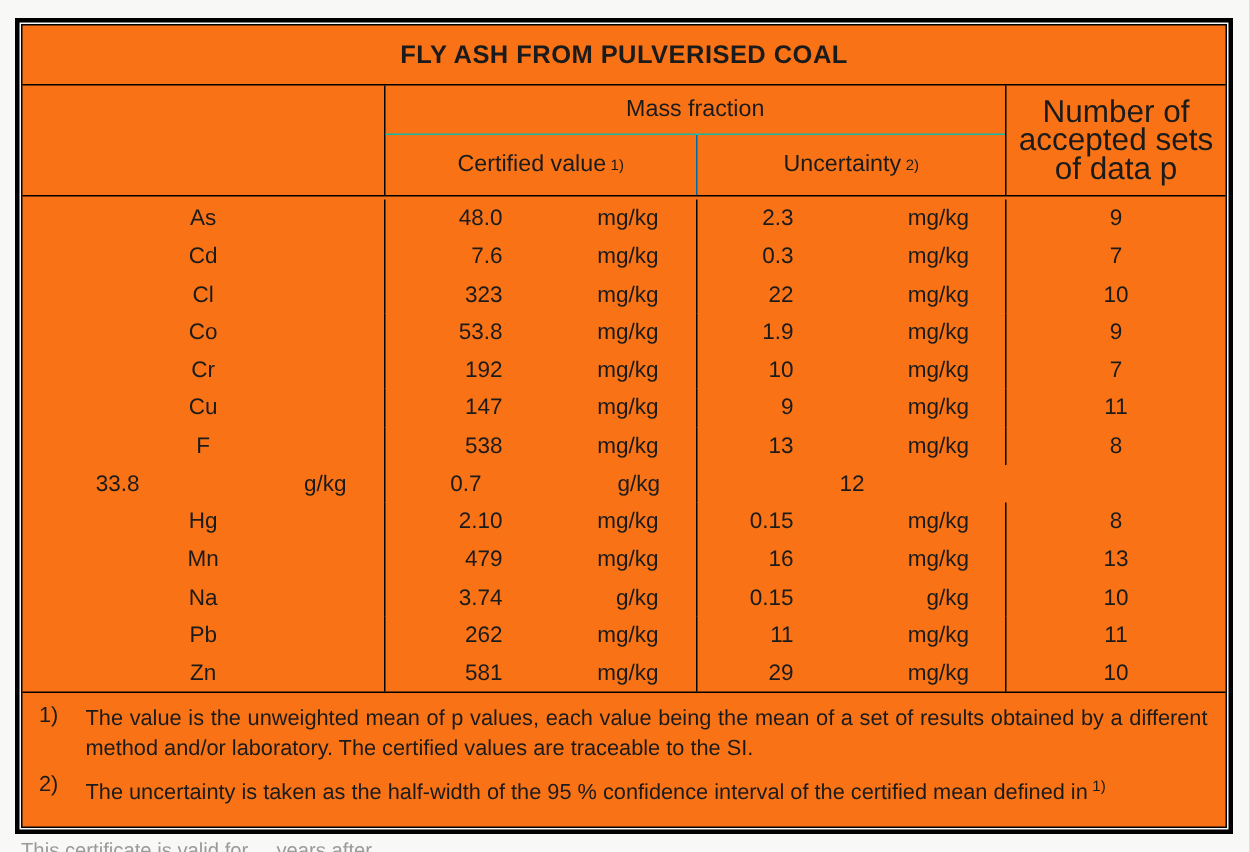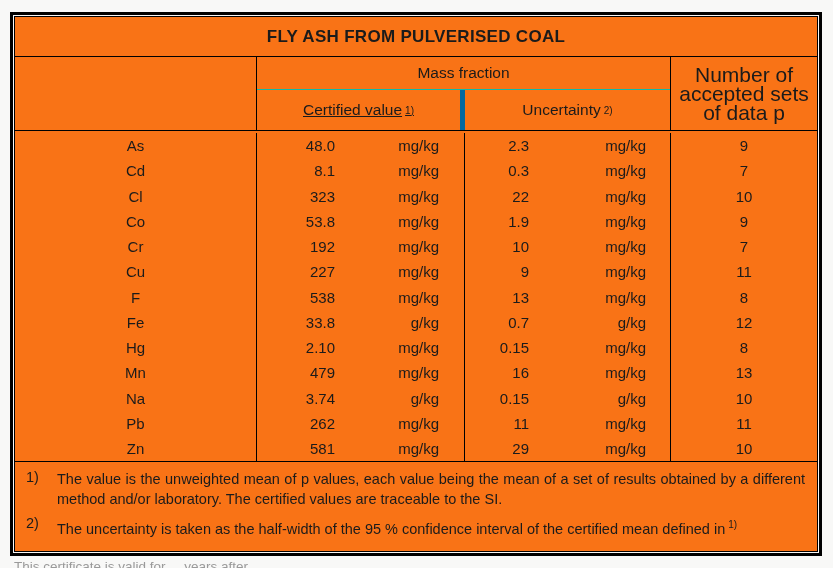--- a/index.html
+++ b/index.html
@@ -38,21 +38,21 @@
   }
   .h-col1 { border-right: 1px solid #000; }
   .h-mass { border-right: 1px solid #000; display: flex; flex-direction: column; }
   .h-massfrac {
     height: 33px; flex: none;
     border-bottom: 1px solid #14b8a6;
     display: flex; align-items: center; justify-content: center;
     font-size: 15.5px;
   }
   .h-sub { flex: 1; display: grid; grid-template-columns: 208px 1fr; }
-  .h-cert { border-right: 5px solid #0369a1; text-decoration: underline; }
+  .h-cert { border-right: 1px solid #0369a1; }
   .h-cert, .h-unc {
     display: flex; align-items: center; justify-content: center;
     font-size: 15.5px;
   }
   .h-sets {
     display: flex; flex-direction: column;
     align-items: center; justify-content: center;
     font-size: 21px; line-height: 19px; text-align: center;
   }
   sup { font-size: 10px; vertical-align: super; margin-left: 3px; }
@@ -130,21 +130,21 @@
           </div>
           <div class="c vc unc">
             <span class="v">2.3</span>
             <span class="u">mg/kg</span>
           </div>
           <div class="c sets">9</div>
         </div>
         <div class="row">
           <div class="c el">Cd</div>
           <div class="c vc cert">
-            <span class="v">8.1</span>
+            <span class="v">7.6</span>
             <span class="u">mg/kg</span>
           </div>
           <div class="c vc unc">
             <span class="v">0.3</span>
             <span class="u">mg/kg</span>
           </div>
           <div class="c sets">7</div>
         </div>
         <div class="row">
           <div class="c el">Cl</div>
@@ -178,21 +178,21 @@
           </div>
           <div class="c vc unc">
             <span class="v">10</span>
             <span class="u">mg/kg</span>
           </div>
           <div class="c sets">7</div>
         </div>
         <div class="row">
           <div class="c el">Cu</div>
           <div class="c vc cert">
-            <span class="v">227</span>
+            <span class="v">147</span>
             <span class="u">mg/kg</span>
           </div>
           <div class="c vc unc">
             <span class="v">9</span>
             <span class="u">mg/kg</span>
           </div>
           <div class="c sets">11</div>
         </div>
         <div class="row">
           <div class="c el">F</div>
@@ -200,21 +200,20 @@
             <span class="v">538</span>
             <span class="u">mg/kg</span>
           </div>
           <div class="c vc unc">
             <span class="v">13</span>
             <span class="u">mg/kg</span>
           </div>
           <div class="c sets">8</div>
         </div>
         <div class="row">
-          <div class="c el">Fe</div>
           <div class="c vc cert">
             <span class="v">33.8</span>
             <span class="u">g/kg</span>
           </div>
           <div class="c vc unc">
             <span class="v">0.7</span>
             <span class="u">g/kg</span>
           </div>
           <div class="c sets">12</div>
         </div>

